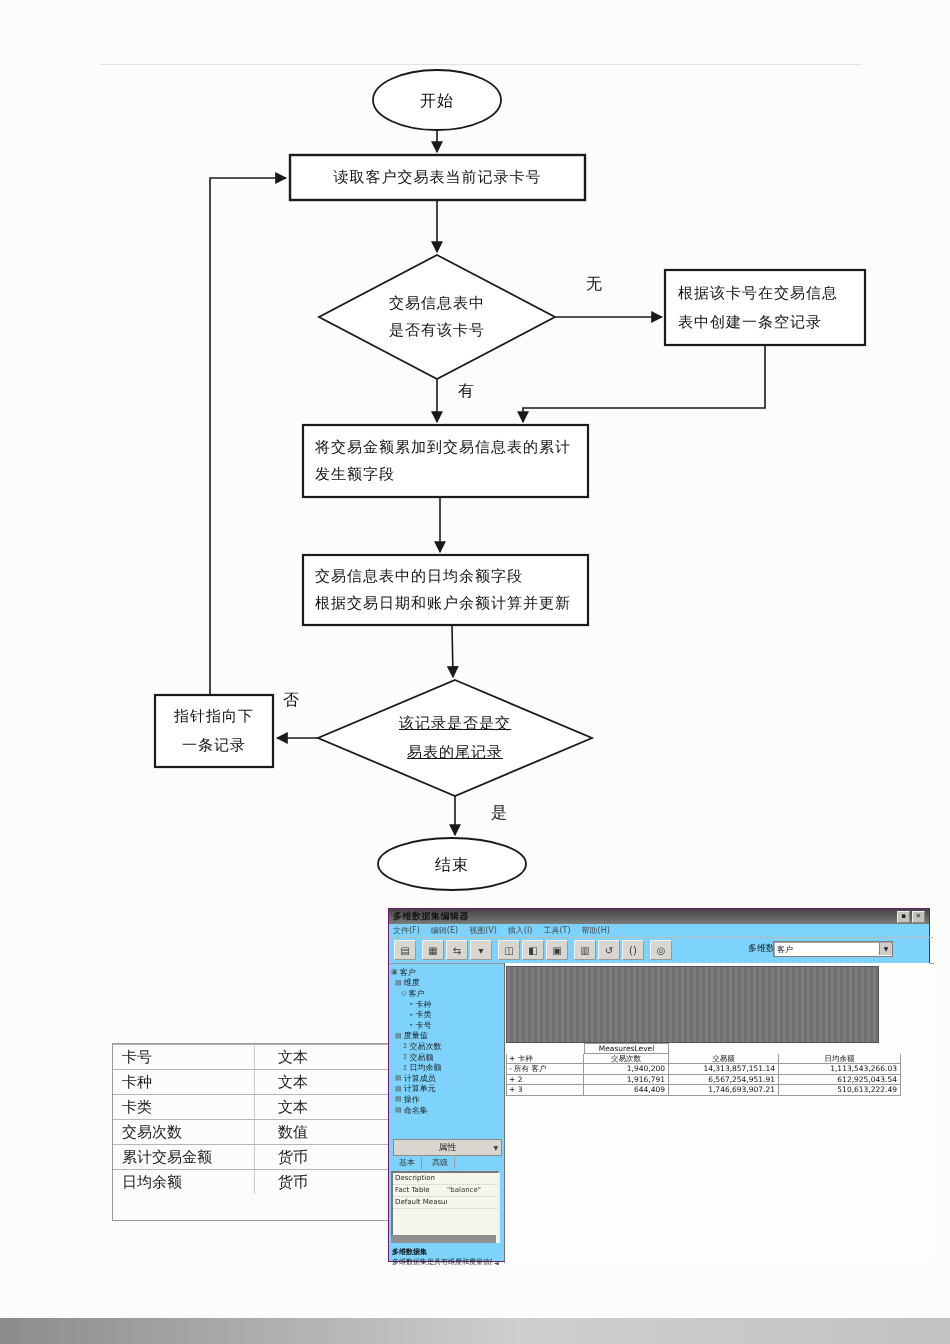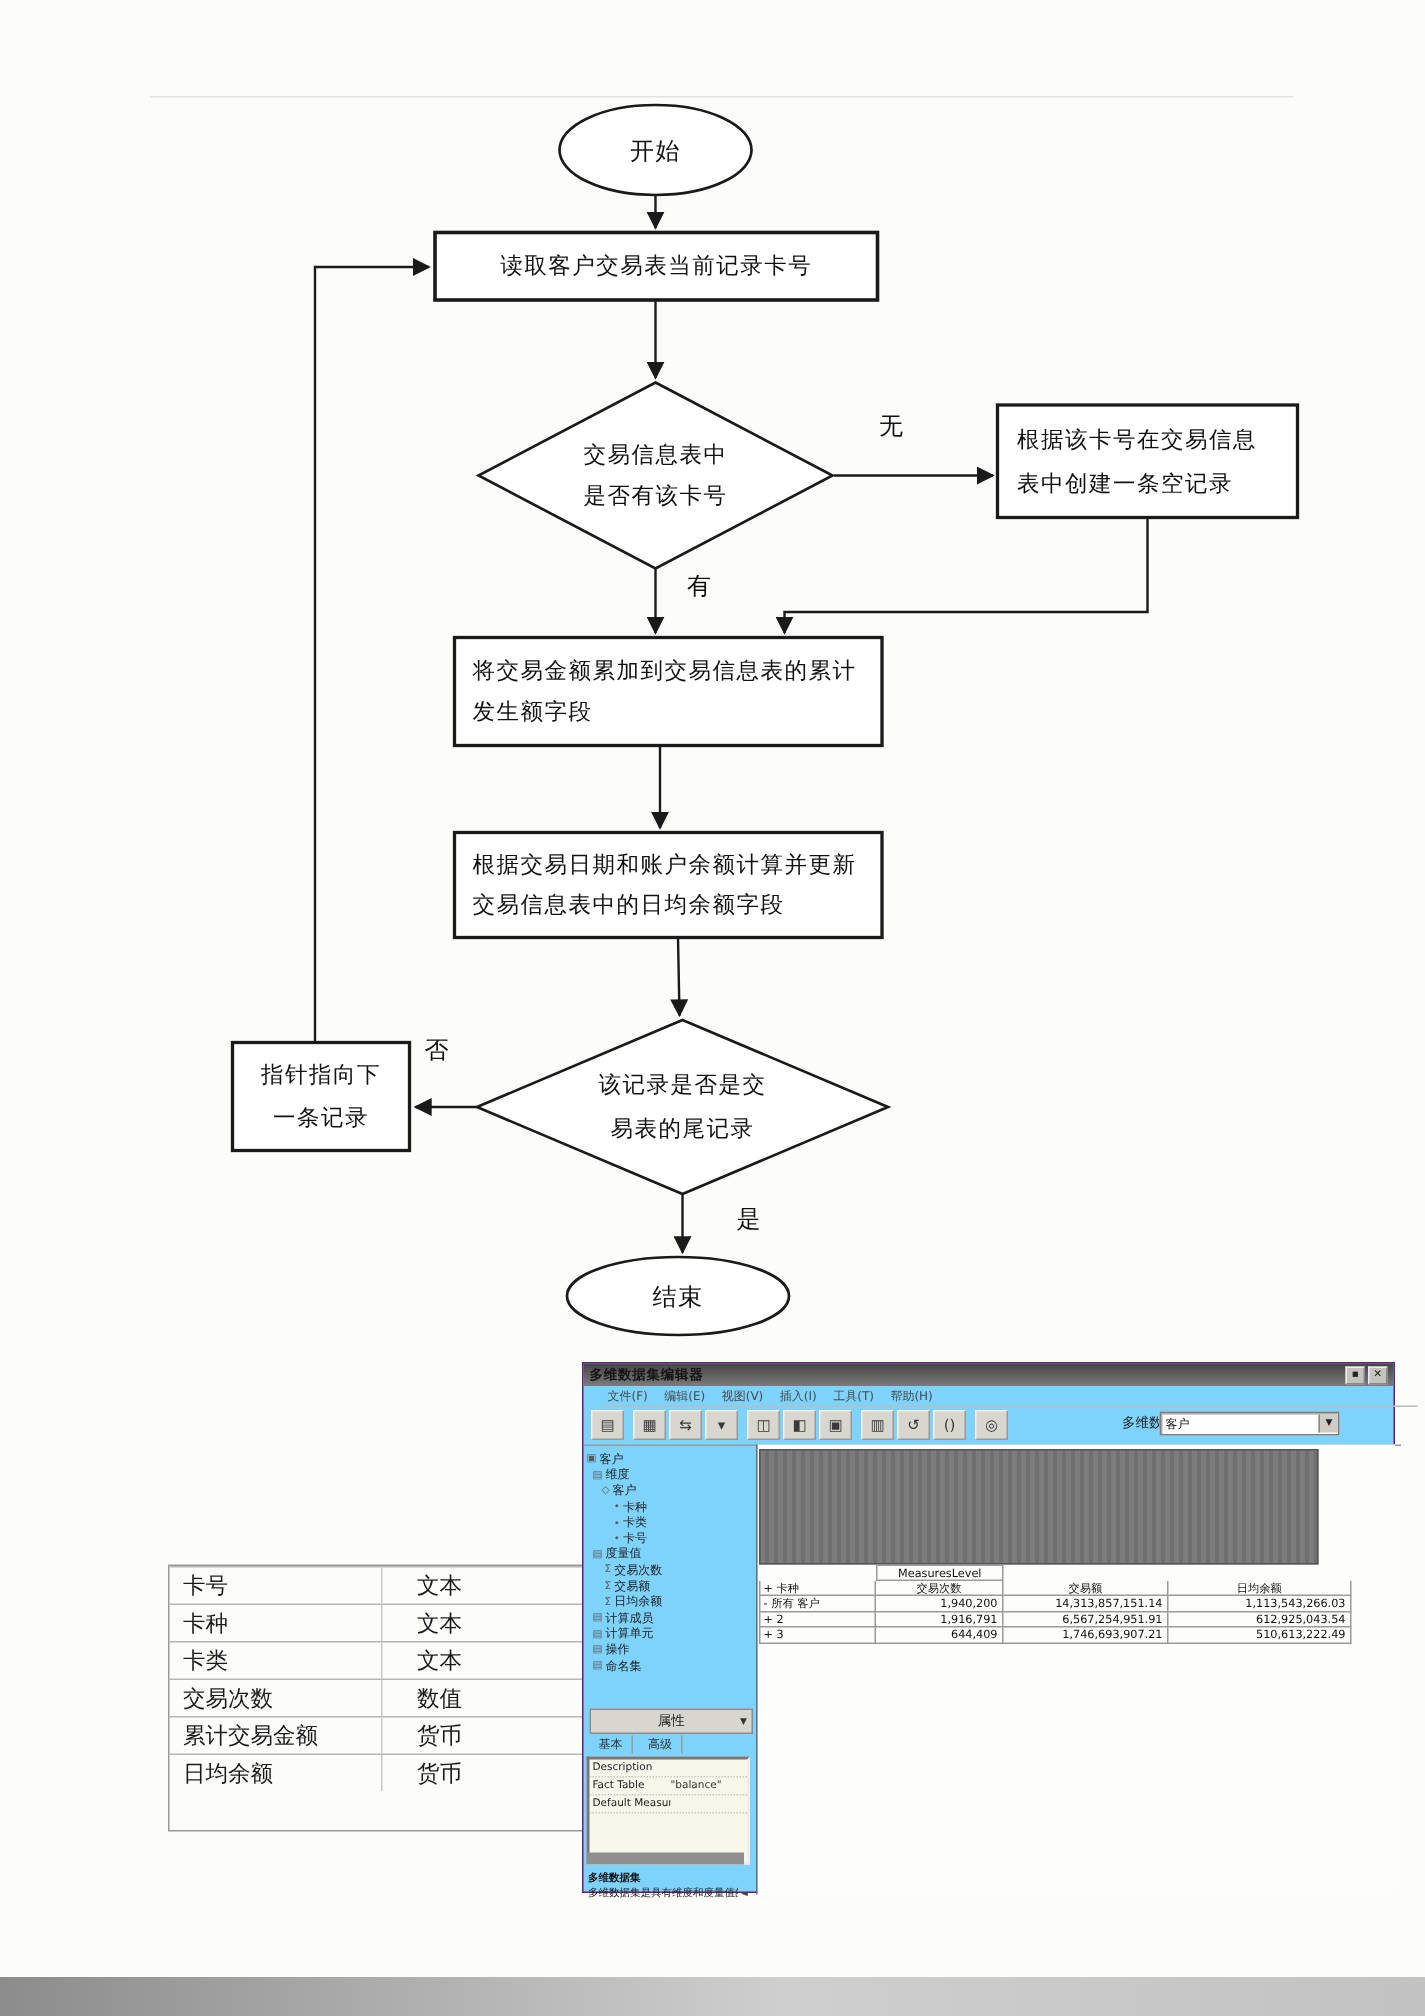--- a/index.html
+++ b/index.html
@@ -22,21 +22,21 @@
   #field-table .ft-head .ft-c1{text-align:center;padding-left:0;justify-content:center;display:flex;}
   
   #app{left:388px;top:908px;width:542px;height:354px;background:#7dd3fc;border:1px solid #701a75;
        box-sizing:border-box;z-index:3;font-size:8px;color:#333;}
   #titlebar{left:0;top:0;width:100%;height:15px;background:linear-gradient(#454545,#7b7b7b);
             display:flex;align-items:center;}
   #title-text{color:#151515;font-size:9px;font-weight:bold;padding-left:4px;letter-spacing:.5px;}
   .win-btn{width:11px;height:10px;background:#c6c3bd;border:1px solid #888;border-top-color:#eee;
            border-left-color:#eee;font-size:7px;line-height:9px;text-align:center;color:#222;margin-left:2px;}
   #win-btns{position:absolute;right:4px;top:2px;display:flex;}
-  #menubar{left:12px;top:15px;width:100%;height:13px;display:flex;align-items:center;gap:11px;
+  #menubar{left:0;top:15px;width:100%;height:13px;display:flex;align-items:center;gap:11px;
            padding-left:4px;color:#4a4a4a;border-bottom:1px solid #bbb;}
   .menu-item{cursor:default;}
   #toolbar{left:0;top:28px;width:100%;height:26px;display:flex;align-items:center;padding-left:5px;
            border-bottom:1px solid #9a9a9a;}
   .tb-btn{width:20px;height:18px;background:#d9d6d0;border:1px solid #999;border-top-color:#f2f2f2;
           border-left-color:#f2f2f2;margin-right:2px;display:flex;align-items:center;justify-content:center;
           font-size:10px;color:#3a3a3a;}
   .tb-sep{width:4px;height:18px;}
   #cube-select-label{position:absolute;left:315px;top:33px;font-size:9px;color:#222;margin-left:44px;}
   #cube-combo{position:absolute;left:384px;top:32px;width:118px;height:14px;background:#fff;
@@ -134,24 +134,24 @@
 <div class="fc-label" style="left:458px;top:381px;font-size:16px;">有</div>
 <div class="fc-text left" style="left:678px;top:276px;width:180px;height:64px;line-height:29px;">
   <span>根据该卡号在交易信息</span>
   <span>表中创建一条空记录</span>
 </div>
 <div class="fc-text left" style="left:315px;top:431px;width:265px;height:60px;">
   <span>将交易金额累加到交易信息表的累计</span>
   <span>发生额字段</span>
 </div>
 <div class="fc-text left" style="left:315px;top:561px;width:265px;height:58px;">
+  <span>交易信息表中的日均余额字段</span>
   <span>根据交易日期和账户余额计算并更新</span>
-  <span>交易信息表中的日均余额字段</span>
-</div>
-<div class="fc-text" style="left:355px;top:709px;width:200px;height:58px;line-height:29px;">
+</div>
+<div class="fc-text" style="left:355px;top:709px;width:200px;height:58px;line-height:29px;text-decoration:underline;">
   <span>该记录是否是交</span>
   <span>易表的尾记录</span>
 </div>
 <div class="fc-label" style="left:283px;top:690px;font-size:16px;">否</div>
 <div class="fc-label" style="left:491px;top:803px;font-size:16px;">是</div>
 <div class="fc-text" style="left:160px;top:702px;width:108px;height:58px;line-height:29px;">
   <span>指针指向下</span>
   <span>一条记录</span>
 </div>
 <div class="fc-text" style="left:378px;top:838px;width:148px;height:52px;font-size:16px;">结束</div>

